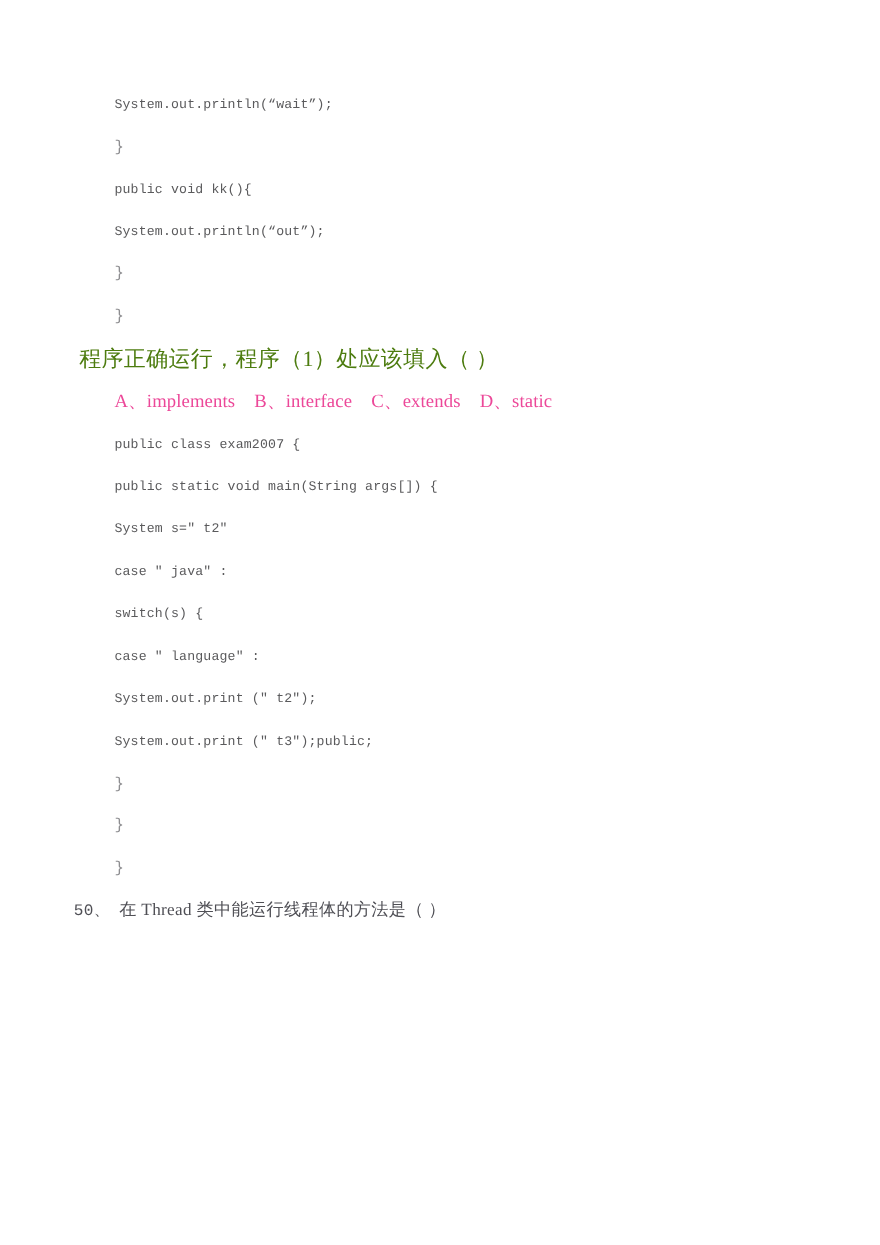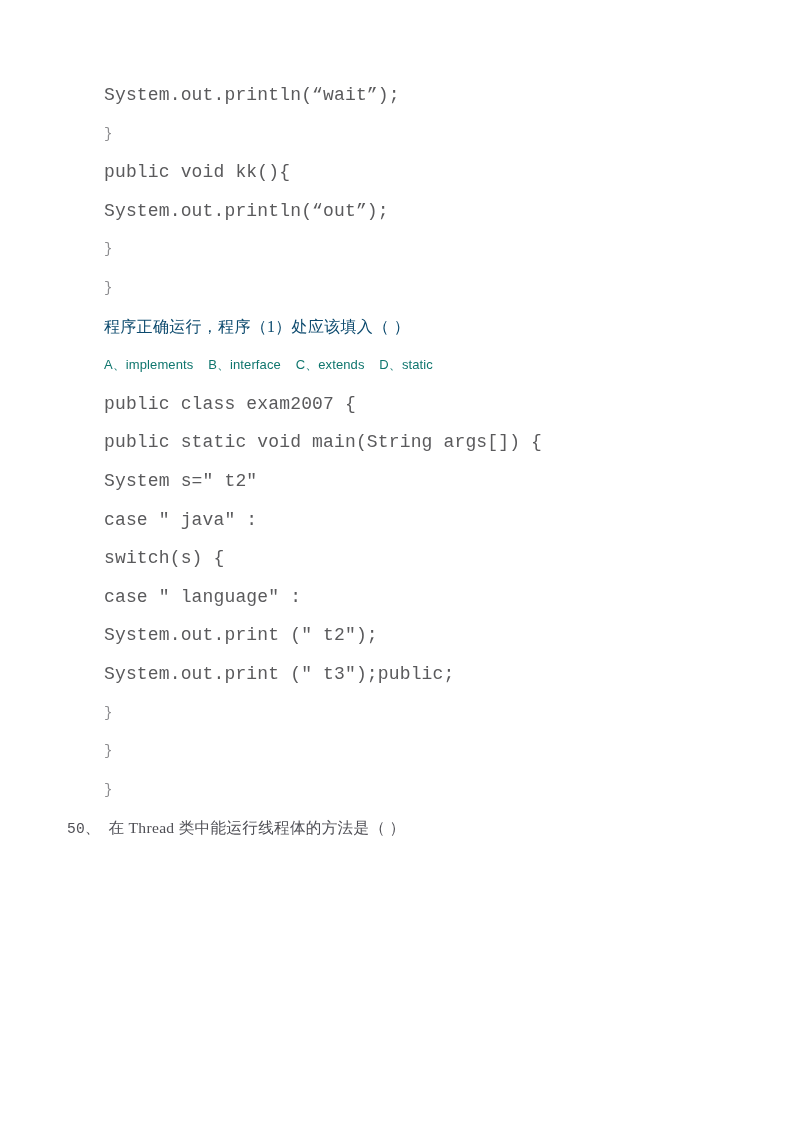--- a/index.html
+++ b/index.html
@@ -39,48 +39,48 @@
     line-height: 38.6px;
     white-space: pre;
     color: #58585a;
     font-size: 15.5px;
   }
 
   
   .line.code {
     padding-left: 104px;
     font-family: "Liberation Mono", "DejaVu Sans Mono", monospace;
-    font-size: 18px;
+    font-size: 12px;
     letter-spacing: 0.15px;
     color: #5a5a5c;
   }
 
   .line.brace {
     padding-left: 104px;
     font-family: "Liberation Mono", "DejaVu Sans Mono", monospace;
     font-size: 14.2px;
     color: #8d8d90;
   }
 
   
   .line.cn {
-    padding-left: 104px;
+    padding-left: 72px;
     font-family: "Liberation Serif", "DejaVu Serif", serif;
-    font-size: 16px;
+    font-size: 20px;
     letter-spacing: 0.3px;
-    color: #0c4a6e;
+    color: #4d7c0f;
   }
 
   
   .line.opts {
     padding-left: 104px;
-    font-family: Liberation Sans, sans-serif;
-    font-size: 13px;
+    font-family: Liberation Serif, serif;
+    font-size: 17px;
     letter-spacing: 0.1px;
-    color: #0f766e;
+    color: #ec4899;
   }
 
   
   .line.qnum {
     padding-left: 67px;
     font-family: "Liberation Serif", "DejaVu Serif", serif;
     font-size: 15.6px;
     letter-spacing: 0.3px;
     color: #4f4f55;
   }

